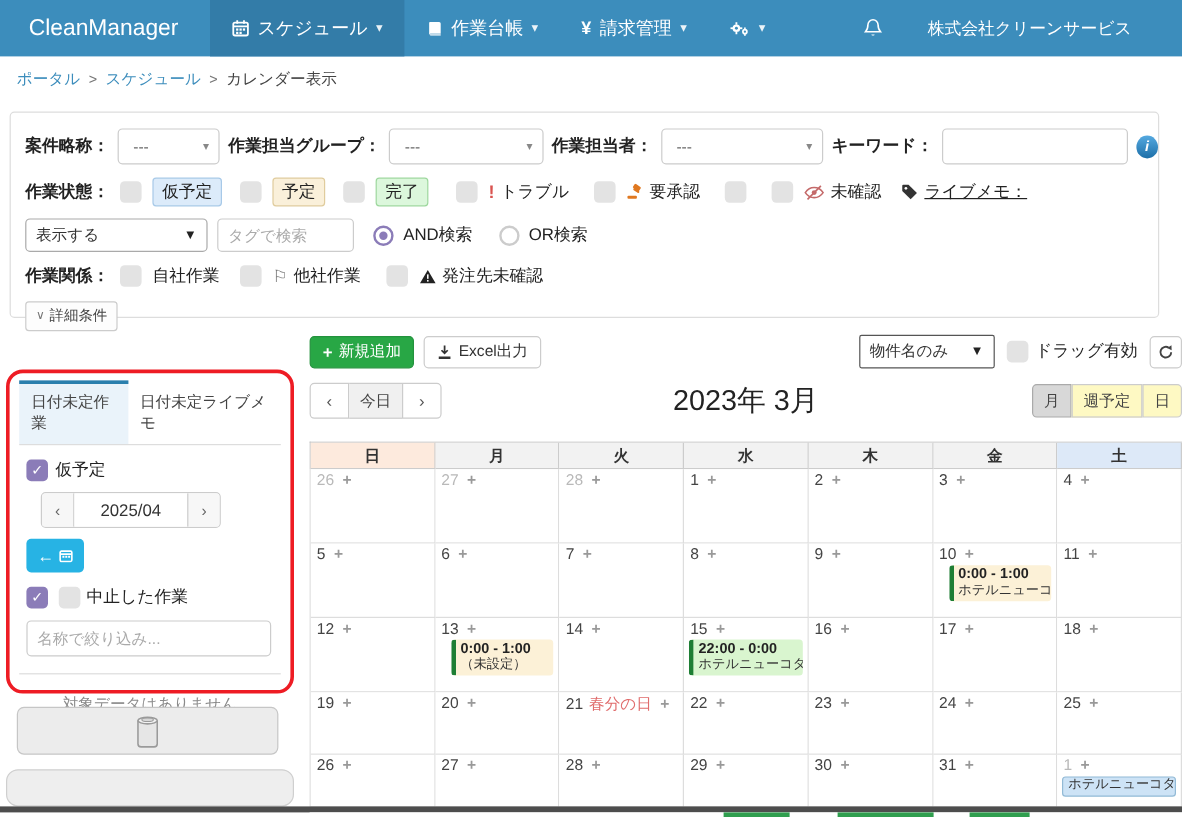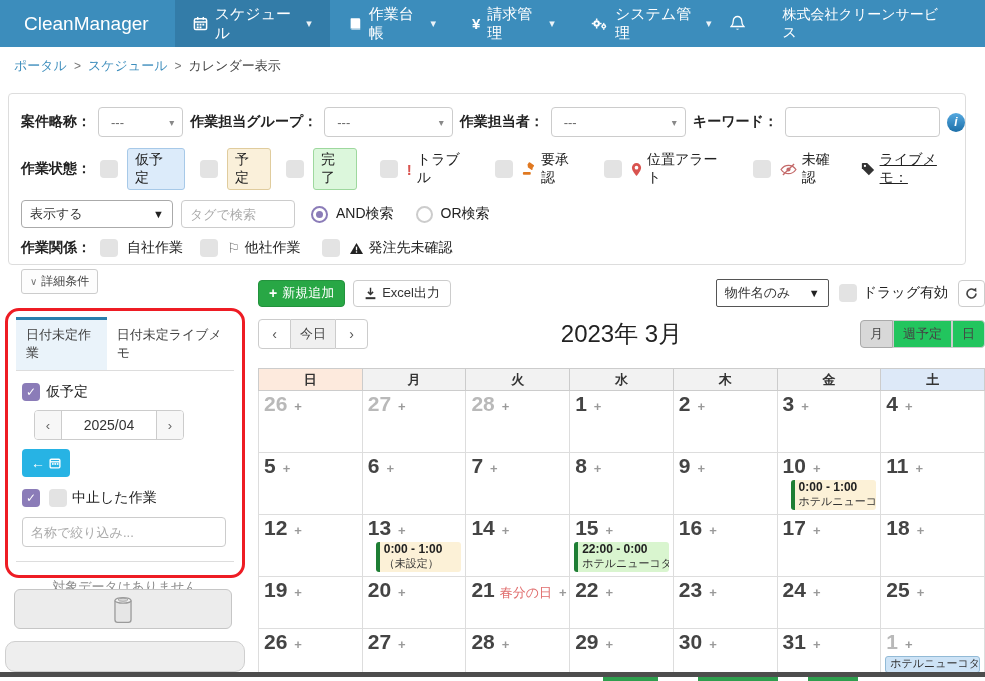--- a/index.html
+++ b/index.html
@@ -58,38 +58,38 @@
 
   
   .cal-ctrl { position:absolute; left:258px; top:313px; width:727px; height:42px; display:flex; align-items:center; }
   .nav-group { display:flex; }
   .nav-group .ng-btn { border:1px solid #ccc; background:#fff; height:30px; min-width:33px; padding:0 9px; display:flex; align-items:center; justify-content:center; font-size:14px; color:#555; cursor:pointer; }
   .nav-group .ng-btn.today { background:#f0f0f0; color:#444; border-left:none; border-right:none; font-size:13px; }
   .nav-group .ng-btn:first-child { border-radius:4px 0 0 4px; }
   .nav-group .ng-btn:last-child { border-radius:0 4px 4px 0; }
   .cal-title { position:absolute; left:0; right:0; text-align:center; font-size:24px; color:#222; pointer-events:none; }
   .view-group { margin-left:auto; display:flex; }
-  .view-group .vg-btn { border:1px solid #ccc; background:#22c55e; height:28px; padding:0 9px; display:flex; align-items:center; font-size:13px; color:#444; cursor:pointer; }
+  .view-group .vg-btn { border:1px solid #ccc; background:#fef9c3; height:28px; padding:0 9px; display:flex; align-items:center; font-size:13px; color:#444; cursor:pointer; }
   .view-group .vg-btn.active { background:#d8d8d8; border-color:#aaa; }
   .view-group .vg-btn:first-child { border-radius:4px 0 0 4px; }
   .view-group .vg-btn:last-child { border-radius:0 4px 4px 0; }
 
   
   .calendar { position:absolute; left:258px; top:368px; width:727px; }
   .cal-dow { display:grid; grid-template-columns:repeat(7,1fr); border-top:1px solid #ccc; border-left:1px solid #ccc; }
   .dow { height:22px; display:flex; align-items:center; justify-content:center; font-weight:bold; font-size:13px; background:#f2f2f2; border-right:1px solid #ccc; border-bottom:1px solid #ccc; }
   .dow.sun { background:#fdeadd; }
   .dow.sat { background:#dde9f8; }
   .cal-grid { display:grid; grid-template-columns:repeat(7,1fr); border-left:1px solid #ddd; }
   .cell { border-right:1px solid #ddd; border-bottom:1px solid #ddd; padding:1px 3px; overflow:hidden; background:#fff; }
   .cell.row0,.cell.row1,.cell.row2 { height:62px; }
   .cell.row3 { height:52px; }
   .cell.row4 { height:44px; }
   .cell-top { display:flex; align-items:baseline; }
-  .dnum { font-size:21px; color:#444; padding-left:2px;font-weight:bold; }
+  .dnum { font-size:13px; color:#444; padding-left:2px; }
   .dnum.other { color:#b9b9b9; }
   .plus { color:#999; font-weight:bold; font-size:13px; margin-left:7px; cursor:pointer; }
   .holiday { color:#e06c6c; font-size:13px; margin-left:5px; white-space:nowrap; }
   .event { margin:2px 1px 0 1px; border-radius:3px; padding:0 3px 1px 4px; font-size:11px; line-height:1.25; white-space:nowrap; overflow:hidden; cursor:pointer; }
   .event.cream { background:#fcf1d7; border-left:4px solid #1e7e34;margin-left:10px; }
   .event.green { background:#d9f5cf; border-left:4px solid #1e7e34; }
   .event.blue  { background:#cde3f6; border:1px solid #92bad6; }
   .ev-time { font-weight:bold; font-size:12px; color:#222; }
   .ev-name { color:#333; }
 
@@ -169,21 +169,20 @@
                 <rect x="0.8" y="5.7" width="2.2" height="1.6"></rect>
                 <rect x="9" y="5.7" width="2.2" height="1.6"></rect>
                 <circle cx="13.5" cy="9.5" r="2.5"></circle>
                 <rect x="12.8" y="5.8" width="1.4" height="1.6"></rect>
                 <rect x="12.8" y="11.6" width="1.4" height="1.6"></rect>
               </g>
               <circle cx="6" cy="6.5" r="1.3" fill="#3c8dbc"></circle>
               <circle cx="13.5" cy="9.5" r="1" fill="#3c8dbc"></circle>
             </svg>
         </span>
-        <span>システム管理</span>
         <span class="caret">▾</span>
       </div>
     </div>
     <div class="nav-right">
       <span class="ic">
         <svg width="15" height="17" viewBox="0 0 16 18">
             <path d="M8 1.5a4.5 4.5 0 0 0-4.5 4.5c0 4-1.2 5.2-2.2 6.2h13.4c-1-1-2.2-2.2-2.2-6.2A4.5 4.5 0 0 0 8 1.5z" fill="none" stroke="#fff" stroke-width="1.4"></path>
             <path d="M6.5 14.5a1.6 1.6 0 0 0 3 0z" fill="#fff"></path>
           </svg>
       </span>
@@ -242,29 +241,20 @@
               <g fill="#e07820">
                 <rect x="1" y="11.5" width="9" height="3" rx="1"></rect>
                 <rect x="6.5" y="1.5" width="7" height="4.5" rx="1" transform="rotate(35 10 3.7)"></rect>
                 <rect x="6.2" y="5.5" width="6.5" height="2.2" rx="1" transform="rotate(35 9.4 6.6)"></rect>
               </g>
             </svg>
         </span>
         <span>要承認</span>
       </span>
       <span class="cb" style="margin-left:12px;"></span>
-      <span class="chk-label">
-        <span class="ic">
-          <svg width="11" height="15" viewBox="0 0 12 16">
-              <path d="M6 1a5 5 0 0 1 5 5c0 3.5-5 9-5 9S1 9.5 1 6a5 5 0 0 1 5-5z" fill="#d9534f"></path>
-              <circle cx="6" cy="6" r="2" fill="#fff"></circle>
-            </svg>
-        </span>
-        <span>位置アラート</span>
-      </span>
       <span class="cb" style="margin-left:12px;"></span>
       <span class="chk-label">
         <span class="ic">
           <svg width="17" height="13" viewBox="0 0 18 14">
               <path d="M1 7s3-4.5 8-4.5S17 7 17 7s-3 4.5-8 4.5S1 7 1 7z" fill="none" stroke="#c46a6a" stroke-width="1.4"></path>
               <circle cx="9" cy="7" r="2.2" fill="#c46a6a"></circle>
               <line x1="3" y1="13" x2="15" y2="1" stroke="#c46a6a" stroke-width="1.5"></line>
             </svg>
         </span>
         <span>未確認</span>

